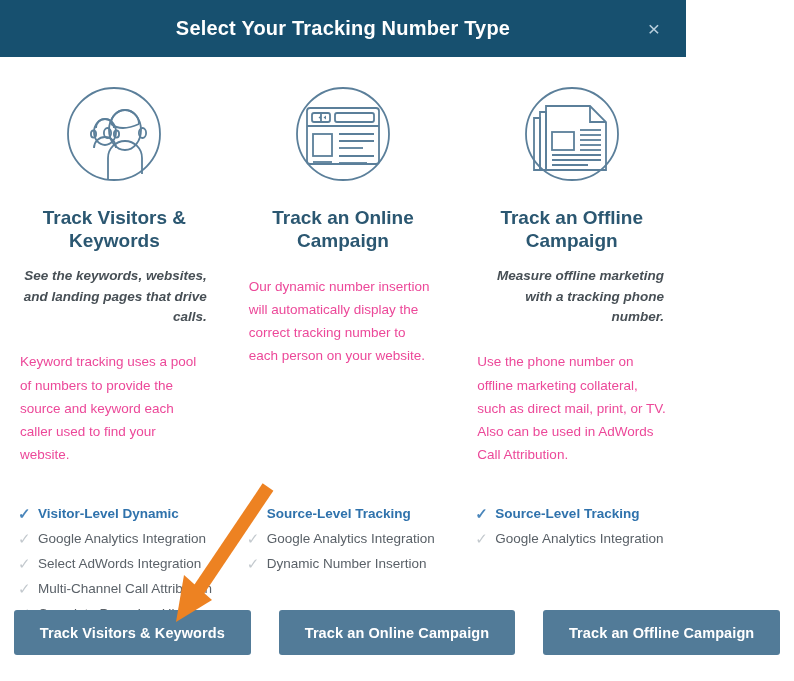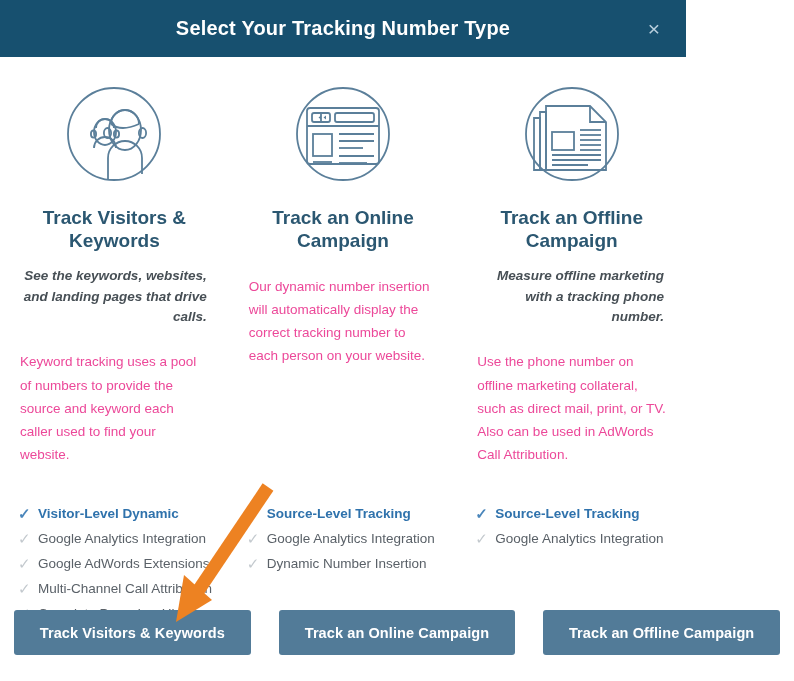--- a/index.html
+++ b/index.html
@@ -209,21 +209,21 @@
         <li class="feature-item primary">
           <span class="check">✓</span>
           <span>Visitor-Level Dynamic</span>
         </li>
         <li class="feature-item">
           <span class="check">✓</span>
           <span>Google Analytics Integration</span>
         </li>
         <li class="feature-item">
           <span class="check">✓</span>
-          <span>Google AdWords Extensions</span>
+          <span>Select AdWords Integration</span>
         </li>
         <li class="feature-item">
           <span class="check">✓</span>
           <span>Multi-Channel Call Attribution</span>
         </li>
         <li class="feature-item">
           <span class="check">✓</span>
           <span>Complete Pageview History</span>
         </li>
         <li class="feature-item">

